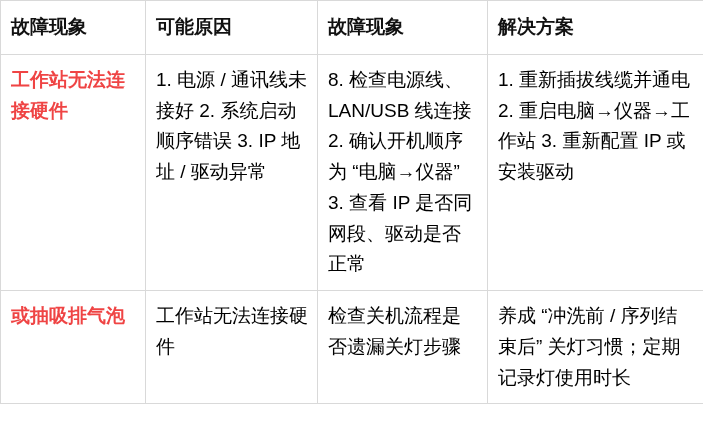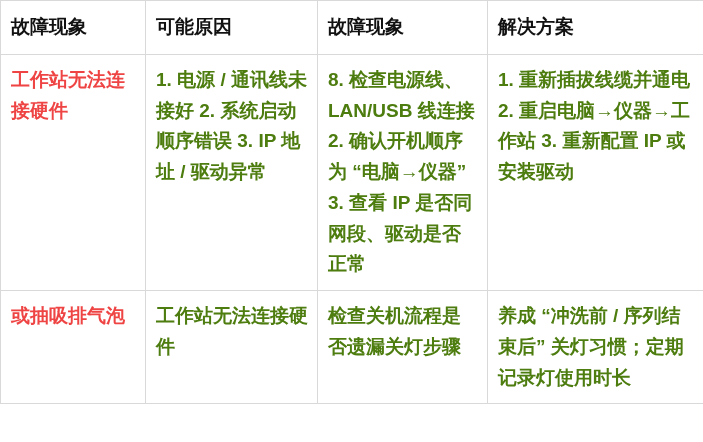--- a/index.html
+++ b/index.html
@@ -46,22 +46,21 @@
     font-weight: bold;
     color: #111111;
     padding-top: 11px;
     padding-bottom: 11px;
   }
   table.trouble-table tbody td.col-symptom {
     font-weight: bold;
     color: #ef4444;
   }
   table.trouble-table tbody tr td {
-    color: #4d7c0f;
-    font-weight: bold;
+    color: #000000;
   }
   tr.r1 td { height: 150px; }
   tr.r2 td { height: 125px; }
   tr.r3 td { height: 60px; }
 </style>
 </head>
 <body>
 
 <div class="sheet">
   <table class="trouble-table">

